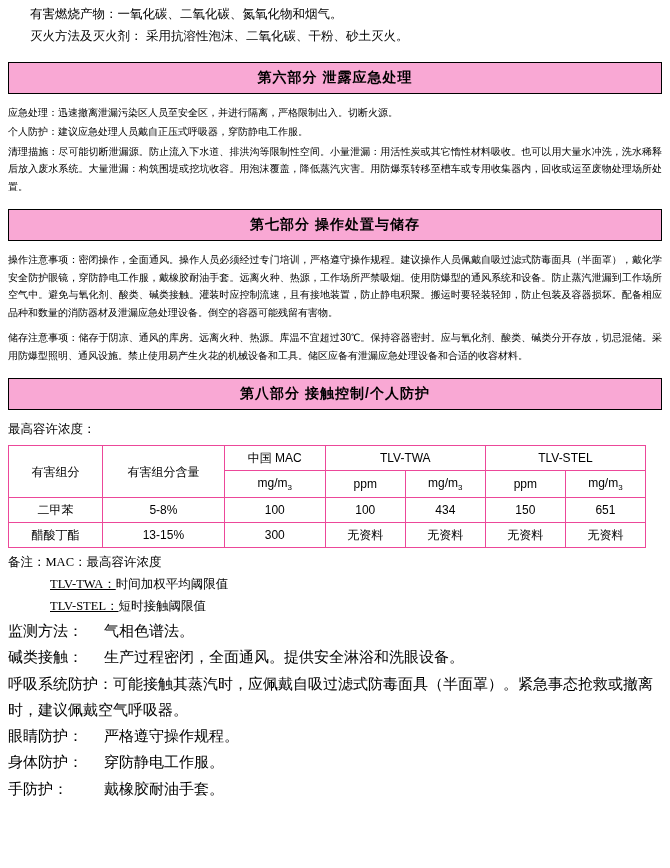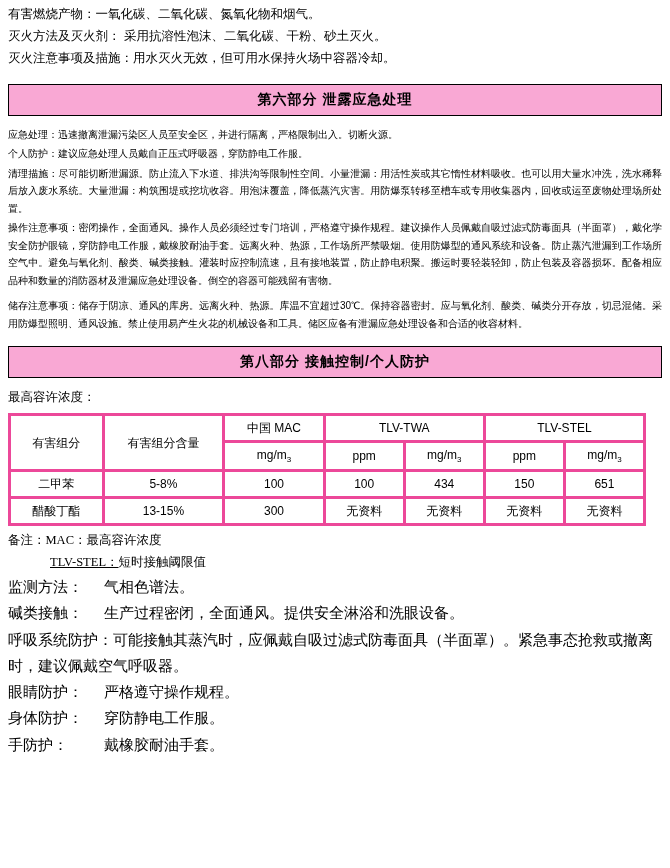--- a/index.html
+++ b/index.html
@@ -16,20 +16,21 @@
     line-height: 1.5;
   }
   .page {
     width: 670px;
     padding: 0;
     box-sizing: border-box;
     position: relative;
   }
   .top-lines {
     padding: 4px 8px 0 8px;
+    margin-left: 22px;
   }
   .line {
     font-size: 12.5px;
     line-height: 1.75;
     white-space: normal;
   }
   .section-header {
     margin: 14px 8px 10px 8px;
     border: 1px solid #000;
     text-align: center;
@@ -55,21 +56,21 @@
     font-size: 12.5px;
     margin: 10px 0 6px 0;
   }
   table.exposure {
     border-collapse: collapse;
     width: 638px;
     margin: 0 8px;
     font-size: 12px;
   }
   table.exposure td, table.exposure th {
-    border: 3px solid #ec4899;
+    border: 1px solid #ec4899;
     text-align: center;
     padding: 3px 16px;
     font-weight: normal;
   }
   table.exposure .tall {
     height: 26px;
   }
   .sub {
     font-size: 8px;
     vertical-align: sub;
@@ -103,37 +104,37 @@
   .spacer-sm { height: 6px; }
 </style>
 </head>
 <body>
 
 <div class="page">
 
   <div class="top-lines">
     <div class="line">有害燃烧产物：一氧化碳、二氧化碳、氮氧化物和烟气。</div>
     <div class="line">灭火方法及灭火剂：  采用抗溶性泡沫、二氧化碳、干粉、砂土灭火。</div>
-    <div class="line">灭火注意事项及描施：用水灭火无效，但可用水保持火场中容器冷却。</div>
   </div>
 
   <div class="section-header">第六部分  泄露应急处理</div>
 
   <div class="block">
     <div class="para">
       <span class="lbl">应急处理：</span><span>迅速撤离泄漏污染区人员至安全区，并进行隔离，严格限制出入。切断火源。</span>
     </div>
     <div class="para">
       <span class="lbl">个人防护：</span><span>建议应急处理人员戴自正压式呼吸器，穿防静电工作服。</span>
     </div>
     <div class="para">
       <span class="lbl">清理描施：</span><span>尽可能切断泄漏源。防止流入下水道、排洪沟等限制性空间。小量泄漏：用活性炭或其它惰性材料吸收。也可以用大量水冲洗，洗水稀释后放入废水系统。大量泄漏：构筑围堤或挖坑收容。用泡沫覆盖，降低蒸汽灾害。用防爆泵转移至槽车或专用收集器内，回收或运至废物处理场所处置。</span>
     </div>
   </div>
 
+  <div class="section-header">第七部分  操作处置与储存</div>
 
   <div class="block">
     <div class="para">
       <span class="lbl">操作注意事项：</span><span>密闭操作，全面通风。操作人员必须经过专门培训，严格遵守操作规程。建议操作人员佩戴自吸过滤式防毒面具（半面罩），戴化学安全防护眼镜，穿防静电工作服，戴橡胶耐油手套。远离火种、热源，工作场所严禁吸烟。使用防爆型的通风系统和设备。防止蒸汽泄漏到工作场所空气中。避免与氧化剂、酸类、碱类接触。灌装时应控制流速，且有接地装置，防止静电积聚。搬运时要轻装轻卸，防止包装及容器损坏。配备相应品种和数量的消防器材及泄漏应急处理设备。倒空的容器可能残留有害物。</span>
     </div>
     <div class="spacer-sm"></div>
     <div class="para">
       <span class="lbl">储存注意事项：</span><span>储存于阴凉、通风的库房。远离火种、热源。库温不宜超过30℃。保持容器密封。应与氧化剂、酸类、碱类分开存放，切忌混储。采用防爆型照明、通风设施。禁止使用易产生火花的机械设备和工具。储区应备有泄漏应急处理设备和合适的收容材料。</span>
     </div>
   </div>
@@ -179,20 +180,23 @@
         <td>无资料</td>
       </tr>
     </tbody>
   </table>
 
   <div class="notes">
     <div>
       <span>备注：</span><span class="mono">MAC：</span><span>最高容许浓度</span>
     </div>
     <div class="indent">
+      <span class="mono underline-label">TLV-TWA：</span><span>时间加权平均阈限值</span>
+    </div>
+    <div class="indent">
       <span class="mono underline-label">TLV-STEL：</span><span>短时接触阈限值</span>
     </div>
   </div>
 
   <div class="block">
     <div class="kv">
       <span class="k">监测方法：</span><span>气相色谱法。</span>
     </div>
     <div class="kv">
       <span class="k">碱类接触：</span><span>生产过程密闭，全面通风。提供安全淋浴和洗眼设备。</span>

